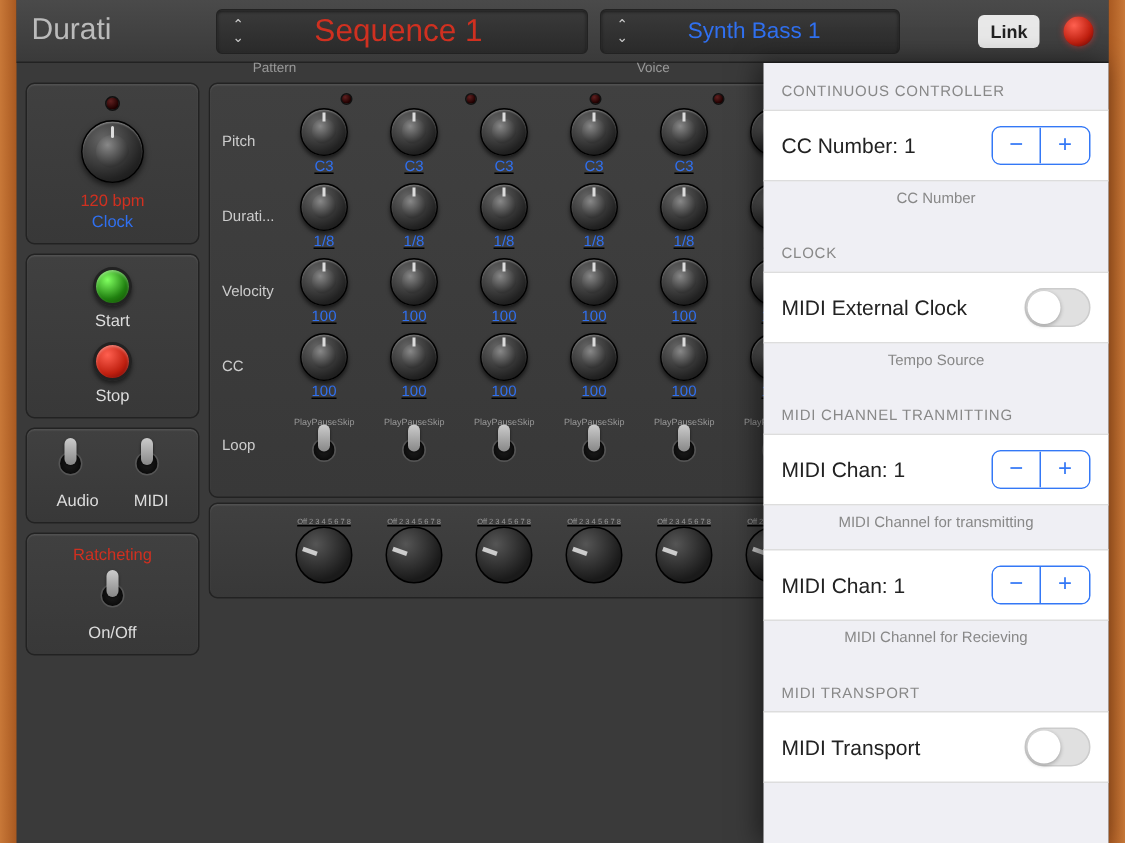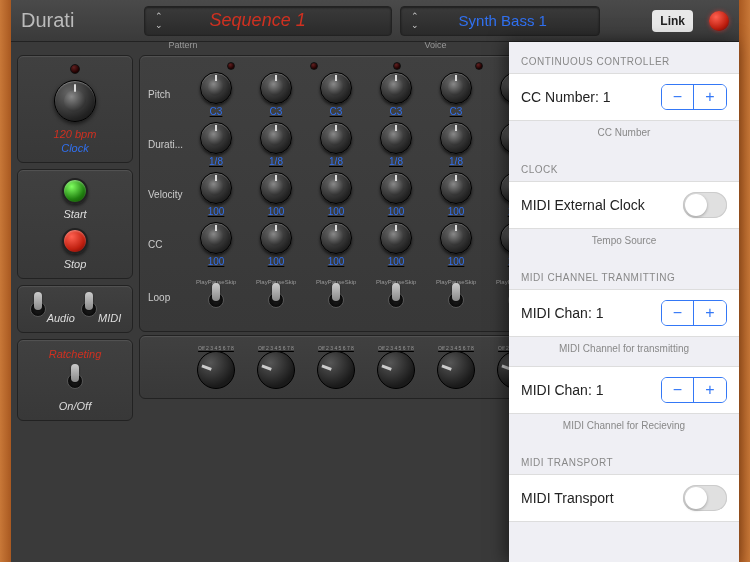--- a/index.html
+++ b/index.html
@@ -6,46 +6,46 @@
 body { width: 750px; height: 562px; background: #000; overflow: hidden; position: relative; }
 
 .wood-frame { position: absolute; inset: 0; background: linear-gradient(90deg, #c87838 0%, #a85820 1.5%, #b86828 2%, #b86828 98%, #a85820 98.5%, #c87838 100%); }
 .main-panel { position: absolute; left: 11px; right: 11px; top: 0; bottom: 0; background: #3a3a3a; }
 
 .top-bar { height: 42px; background: linear-gradient(#4a4a4a, #3a3a3a); display: flex; align-items: center; padding: 0 10px; gap: 8px; border-bottom: 1px solid #222; }
 .app-title { color: #bbb; font-size: 20px; font-weight: 400; width: 115px; }
 .selector { display: flex; align-items: center; background: linear-gradient(#3a3a3a, #2a2a2a); border: 1px solid #222; border-radius: 4px; height: 30px; padding: 0 10px; box-shadow: inset 0 1px 2px rgba(0,0,0,0.5); }
 .selector-arrows { color: #ccc; font-size: 9px; line-height: 9px; display: flex; flex-direction: column; margin-right: 6px; }
 .selector-sub { color: #999; font-size: 9px; margin-right: 12px; margin-top: 48px; }
-.selector-value-red { color: #d03020; font-size: 18px; font-style: italic; }
+.selector-value-red { color: #d03020; font-size: 21px; }
 .selector-value-blue { color: #3070f0; font-size: 15px; }
 .sel-pattern { width: 248px; }
 .sel-voice { width: 200px; }
 .spacer { flex: 1; }
 .link-btn { background: #e8e8e8; color: #222; font-size: 12px; font-weight: 600; padding: 4px 8px; border-radius: 4px; }
 .rec-led { width: 20px; height: 20px; border-radius: 50%; background: radial-gradient(circle at 35% 30%, #ff6050, #c02010 60%, #600000); box-shadow: 0 0 4px rgba(255,50,50,0.6); margin-left: 8px; }
 
 .content { position: absolute; top: 42px; left: 0; right: 0; bottom: 0; display: flex; }
 .left-col { width: 128px; display: flex; flex-direction: column; padding: 10px 0; }
-.section { background: linear-gradient(#404040, #383838); border: 1px solid #222; border-radius: 6px; margin: 3px 6px; padding: 8px; display: flex; flex-direction: column; align-items: center; box-shadow: inset 0 1px 1px rgba(255,255,255,0.1); font-style: italic; }
+.section { background: linear-gradient(#404040, #383838); border: 1px solid #222; border-radius: 6px; margin: 3px 6px; padding: 8px; display: flex; flex-direction: column; align-items: center; box-shadow: inset 0 1px 1px rgba(255,255,255,0.1); }
 .section.row-dir { flex-direction: row; justify-content: space-around; }
 .led-small { width: 10px; height: 10px; border-radius: 50%; background: radial-gradient(circle at 35% 30%, #602020, #200000 70%); margin-bottom: 6px; border: 1px solid #111; }
 .knob-lg { width: 42px; height: 42px; border-radius: 50%; background: radial-gradient(circle at 35% 30%, #666, #222 70%, #111); border: 1px solid #000; position: relative; box-shadow: 0 2px 4px rgba(0,0,0,0.6), inset 0 1px 1px rgba(255,255,255,0.3); }
 .knob-lg::before { content: ''; position: absolute; inset: 22%; border-radius: 50%; background: radial-gradient(circle at 35% 30%, #888, #333 70%); }
 .knob-lg::after { content: ''; position: absolute; top: 3px; left: 50%; width: 2px; height: 8px; background: #ddd; transform: translateX(-50%); border-radius: 1px; }
 .lbl-red { color: #d03020; font-size: 11px; margin-top: 6px; }
 .lbl-blue { color: #3070f0; font-size: 11px; margin-top: 2px; }
 .lbl-white { color: #ddd; font-size: 11px; margin-top: 4px; }
 .btn-round { width: 26px; height: 26px; border-radius: 50%; border: 2px solid #222; box-shadow: inset 0 1px 2px rgba(255,255,255,0.4), 0 2px 3px rgba(0,0,0,0.5); }
 .btn-green { background: radial-gradient(circle at 35% 30%, #80ff60, #208010 60%, #104000); }
 .btn-red { background: radial-gradient(circle at 35% 30%, #ff6050, #c02010 60%, #600000); }
 .toggle-sw { width: 18px; height: 30px; position: relative; }
 .toggle-sw::before { content: ''; position: absolute; left: 50%; top: 50%; width: 14px; height: 14px; border-radius: 50%; background: radial-gradient(#222, #000); transform: translate(-50%, -50%); border: 1px solid #555; }
 .toggle-sw::after { content: ''; position: absolute; left: 50%; top: -2px; width: 8px; height: 18px; border-radius: 4px; background: linear-gradient(#ccc, #888); transform: translateX(-50%); box-shadow: 0 1px 2px rgba(0,0,0,0.6); }
-.toggle-col { display: flex; align-items: flex-end; }
+.toggle-col { display: flex; flex-direction: column; align-items: flex-start; }
 
 .seq-area { flex: 1; padding: 10px 0; overflow: hidden; }
 .seq-section { background: linear-gradient(#404040, #383838); border: 1px solid #222; border-radius: 6px; margin: 3px 6px 3px 0; padding: 6px; box-shadow: inset 0 1px 1px rgba(255,255,255,0.1); }
 .seq-row { display: flex; align-items: center; height: 50px; }
 .row-label { width: 40px; color: #ccc; font-size: 10px; padding-left: 2px; flex-shrink: 0; overflow: hidden; white-space: nowrap; text-overflow: ellipsis; }
 .step { width: 60px; display: flex; flex-direction: column; align-items: center; flex-shrink: 0; text-decoration: underline; }
 .led-tiny { width: 8px; height: 8px; border-radius: 50%; background: radial-gradient(circle at 35% 30%, #602020, #200000 70%); border: 1px solid #111; margin-bottom: 3px; }
 .knob-sm { width: 32px; height: 32px; border-radius: 50%; background: radial-gradient(circle at 35% 30%, #666, #222 70%, #111); border: 1px solid #000; position: relative; box-shadow: 0 2px 3px rgba(0,0,0,0.6), inset 0 1px 1px rgba(255,255,255,0.25); }
 .knob-sm::before { content: ''; position: absolute; inset: 22%; border-radius: 50%; background: radial-gradient(circle at 35% 30%, #888, #333 70%); }
 .knob-sm::after { content: ''; position: absolute; top: 2px; left: 50%; width: 2px; height: 6px; background: #ddd; transform: translateX(-50%); }

